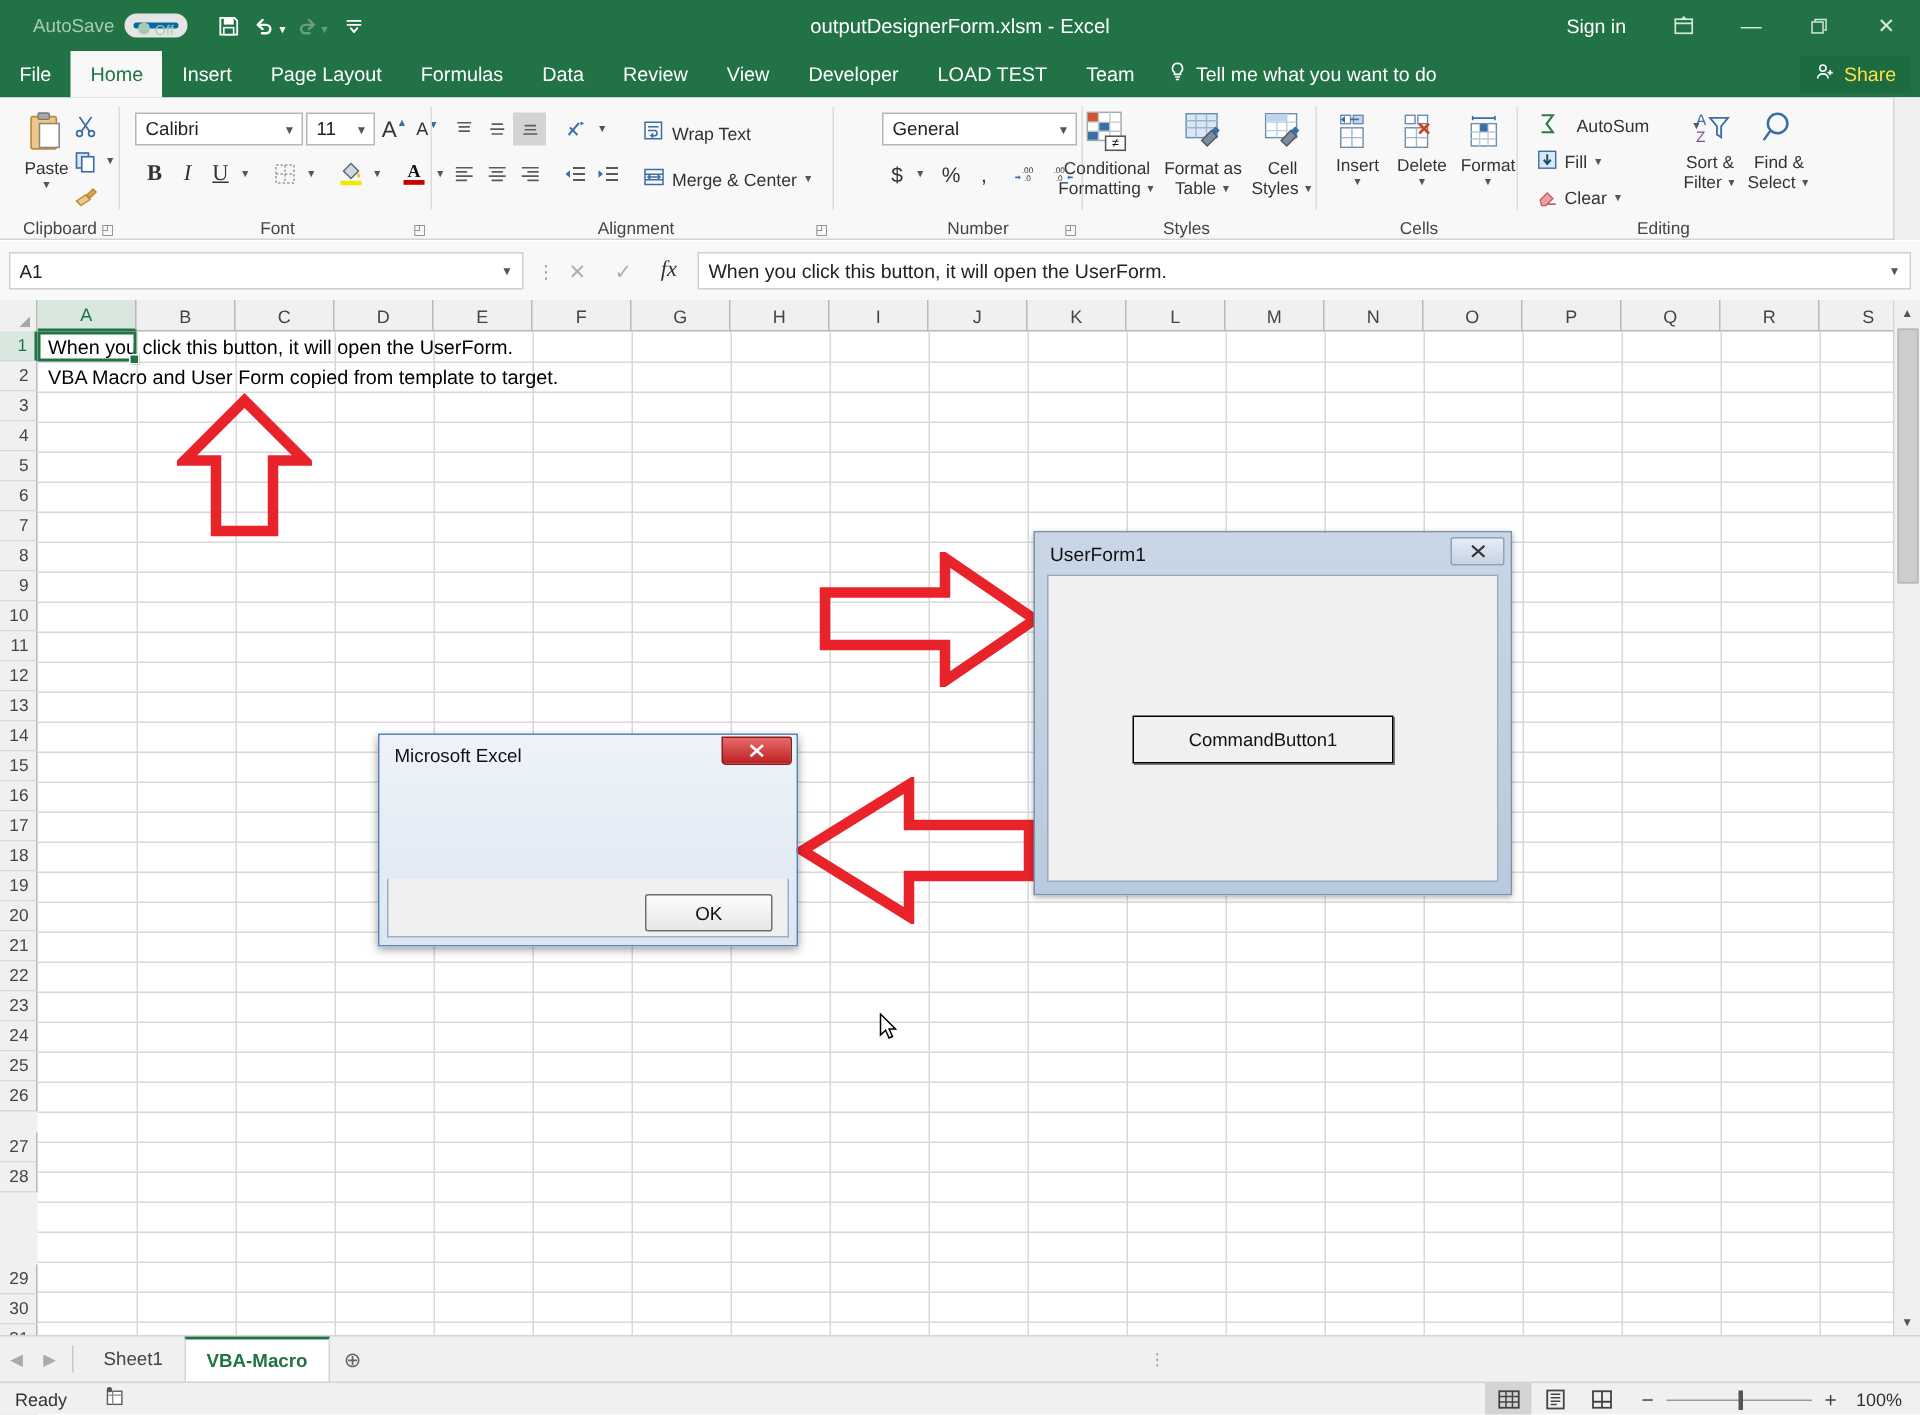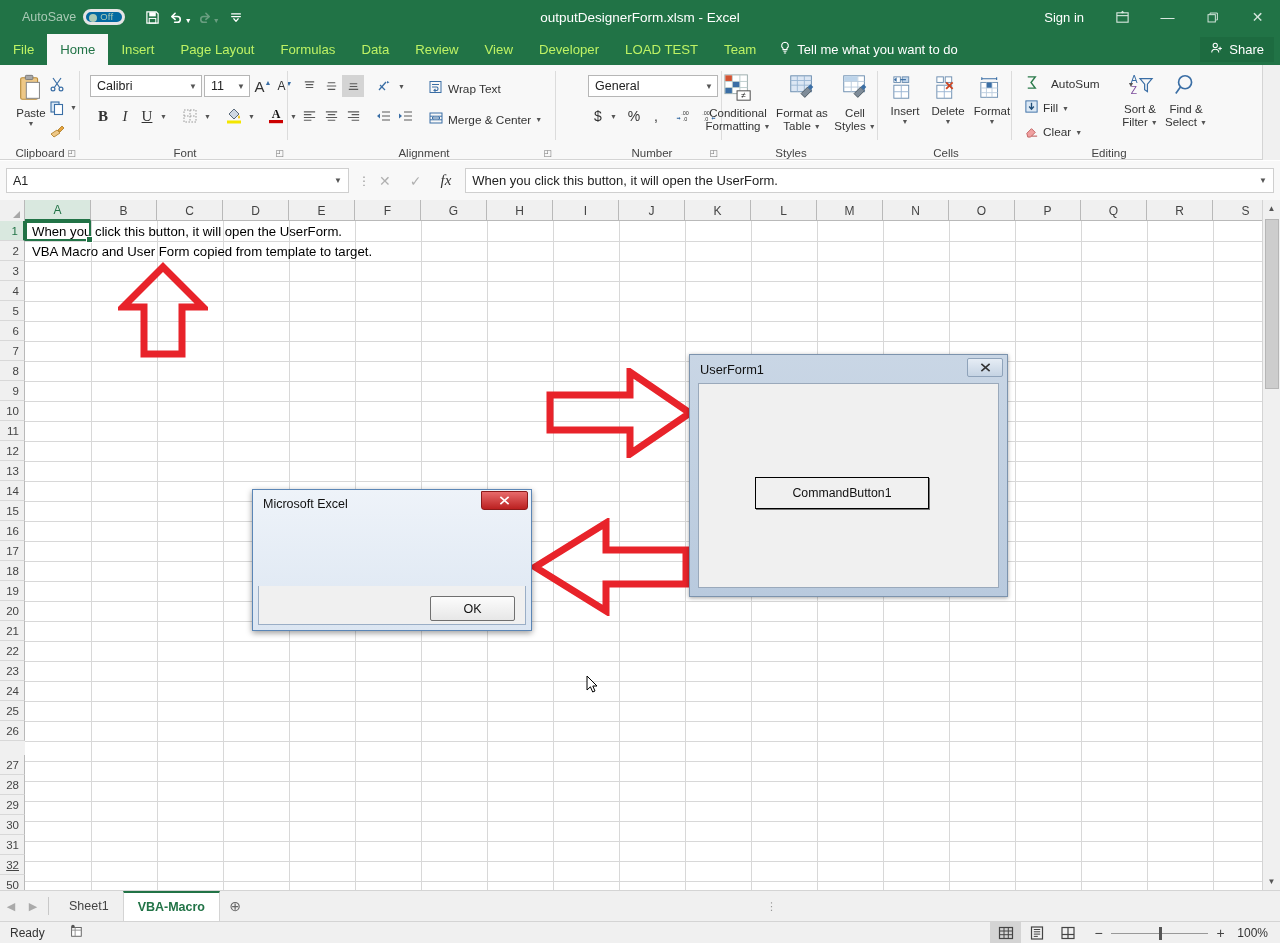--- a/index.html
+++ b/index.html
@@ -15,22 +15,22 @@
   
   .titlebar {
     position: absolute; left: 0; top: 0; width: 1280px; height: 34px;
     background: #217346; color: #ffffff;
     display: flex; align-items: center;
   }
   .autosave-wrap { display: flex; align-items: center; margin-left: 22px; gap: 7px; }
   .autosave-label { font-size: 12.5px; color: #a9c9b5; }
   .toggle {
     width: 42px; height: 16px; border-radius: 9px;
-    border: 3px solid #e5e5e5; background: #0369a1;
-    display: flex; align-items: flex-end; padding: 0 3px; gap: 3px;
+    border: 6px solid #e5e5e5; background: #0369a1;
+    display: flex; align-items: flex-start; padding: 0 3px; gap: 3px;
   }
   .toggle .knob { width: 8px; height: 8px; border-radius: 50%; background: #a9c9b5; }
   .toggle .ttext { font-size: 9.5px; color: #a9c9b5; letter-spacing: .2px; }
   .qat { display: flex; align-items: center; gap: 2px; margin-left: 14px; }
   .qbtn {
     width: 26px; height: 26px; display: flex; align-items: center; justify-content: center;
     color: #ffffff;
   }
   .qbtn.dim { color: #6a9e81; }
   .qbtn .caret { font-size: 7px; margin-left: 1px; position: relative; top: 3px; }
@@ -46,29 +46,29 @@
   }
   .winbtn.ribbonopt { font-size: 13px; }
 
   
   .tabbar {
     position: absolute; left: 0; top: 34px; width: 1280px; height: 31px;
     background: #217346; display: flex; align-items: stretch;
   }
   .tab {
     padding: 0 13px; display: flex; align-items: center;
-    font-size: 13.2px; color: #bef264; height: 31px;
+    font-size: 13.2px; color: #ffffff; height: 31px;
   }
   .tab.active { background: #f8f8f8; color: #217346; }
   .tellme { display: flex; align-items: center; gap: 6px; padding: 0 10px; font-size: 13px; color: #fff; }
   .bulb { font-size: 13px; }
   .share {
     position: absolute; right: 6px; top: 3px; height: 25px;
     display: flex; align-items: center; gap: 5px; padding: 0 10px;
-    background: #1d6b40; color: #ffffff; font-size: 13px;
+    background: #1d6b40; color: #fde047; font-size: 13px;
   }
 
   
   .ribbon {
     position: absolute; left: 0; top: 65px; width: 1280px; height: 95px;
     background: #f8f8f8; border-bottom: 1px solid #d4d4d4;
   }
   .rgroup { position: absolute; top: 0; height: 95px; }
   .rgroup .glabel {
     position: absolute; bottom: 1px; left: 0; right: 0; text-align: center;
@@ -827,21 +827,21 @@
         <div class="rh" style="height: 20px;">19</div>
         <div class="rh" style="height: 20px;">20</div>
         <div class="rh" style="height: 20px;">21</div>
         <div class="rh" style="height: 20px;">22</div>
         <div class="rh" style="height: 20px;">23</div>
         <div class="rh" style="height: 20px;">24</div>
         <div class="rh" style="height: 20px;">25</div>
         <div class="rh" style="height: 20px;">26</div>
         <div class="rh" style="height: 20px; margin-top: 14px;">27</div>
         <div class="rh" style="height: 20px;">28</div>
-        <div class="rh" style="height: 20px;">29</div>
+        <div class="rh" style="height: 20px; margin-top: 48px;">29</div>
         <div class="rh" style="height: 20px;">30</div>
         <div class="rh" style="height: 20px;">31</div>
         <div class="rh" style="height: 20px; text-decoration: underline;">32</div>
         <div class="rh" style="height: 20px;">50</div>
         <div class="rh" style="height: 20px;">34</div>
       </div>
     <div class="cells" id="cells">
         <div class="hline" style="top: 660px;"></div>
         <div class="hline" style="top: 640px;"></div>
         <div class="hline" style="top: 620px;"></div>

